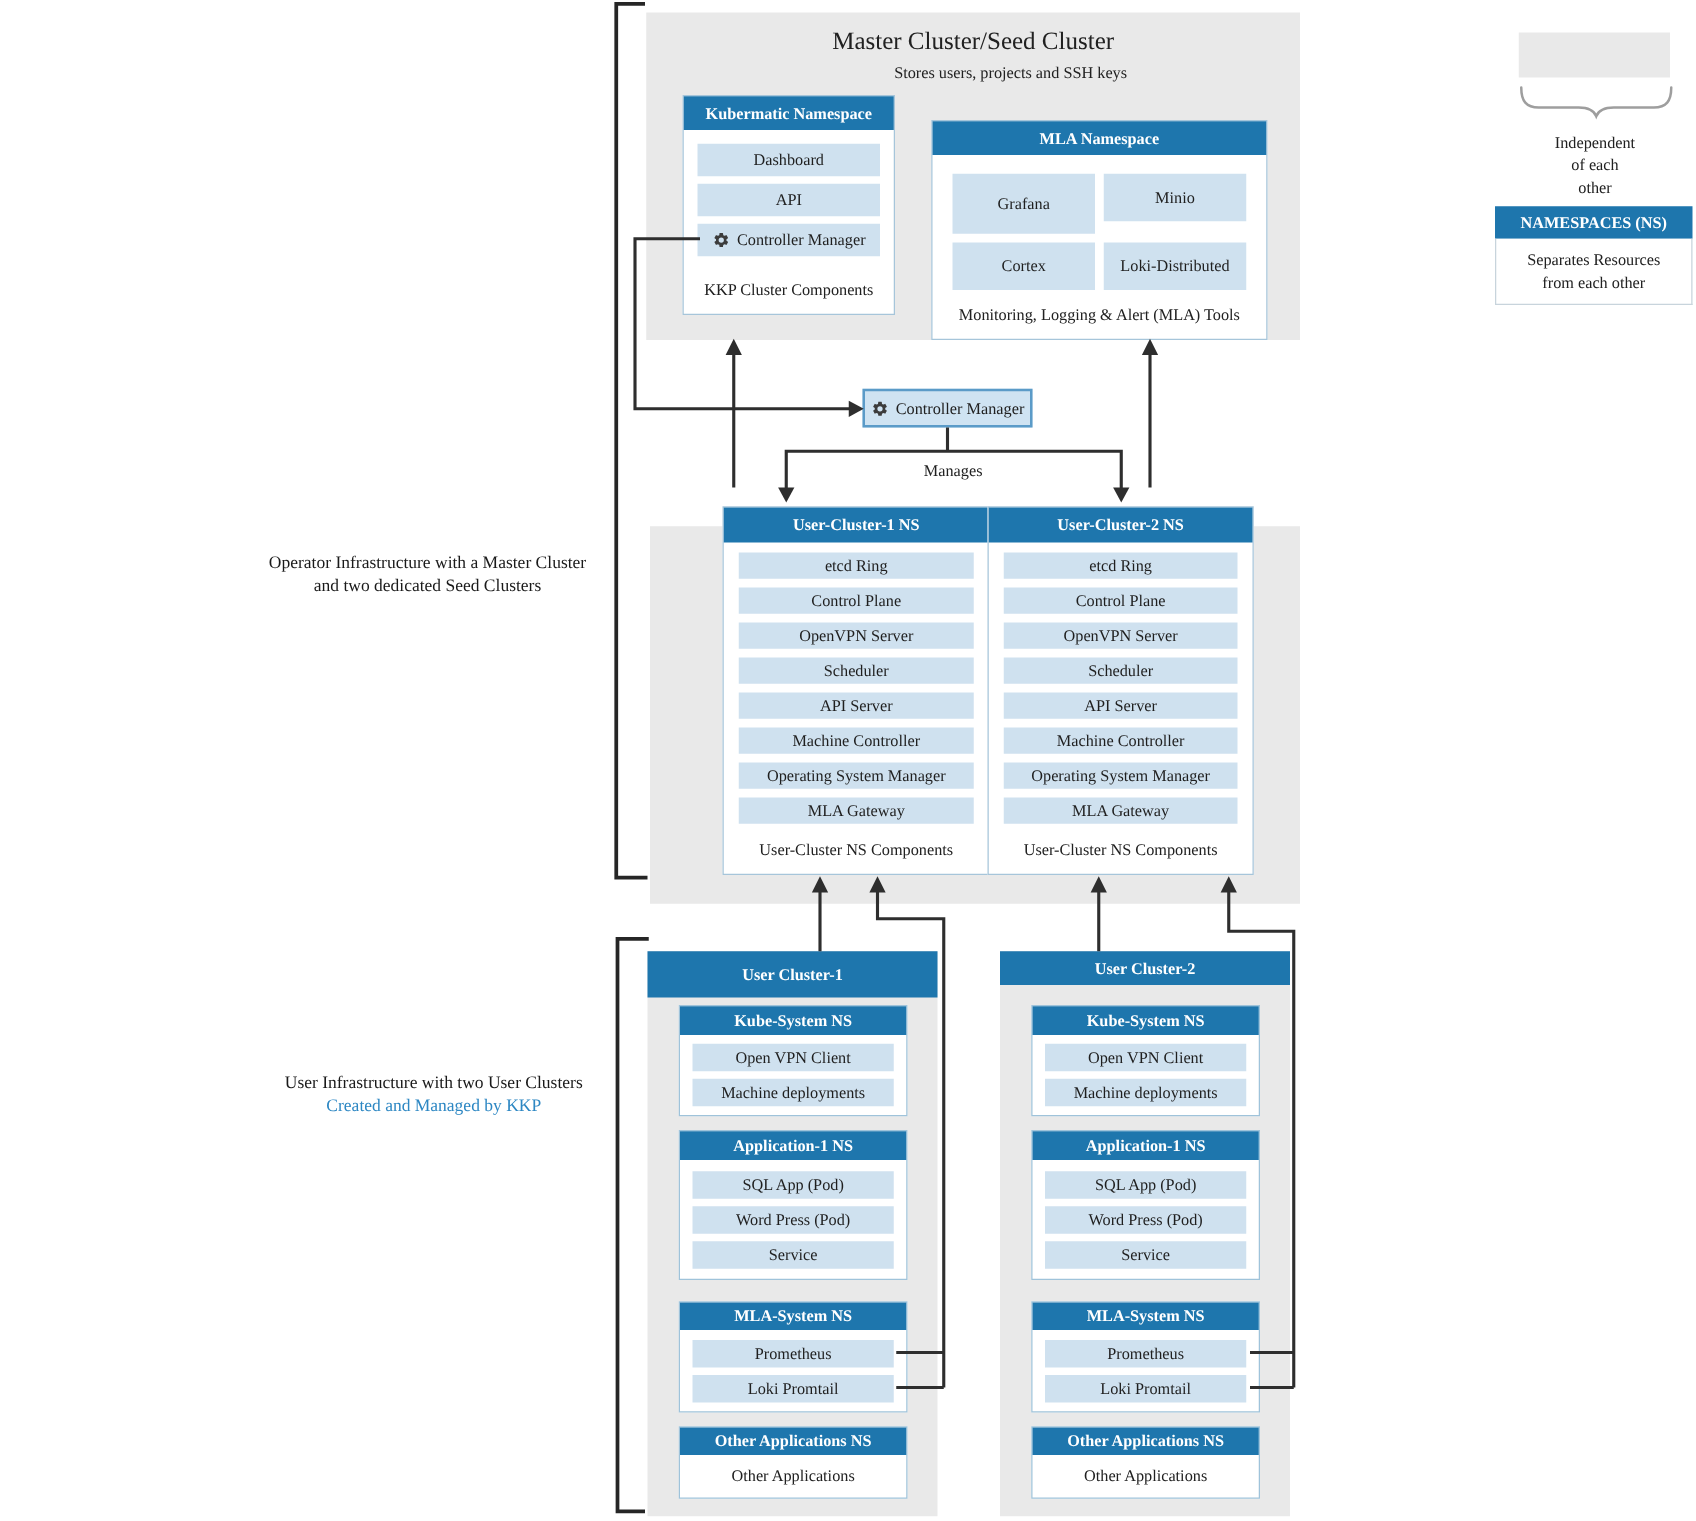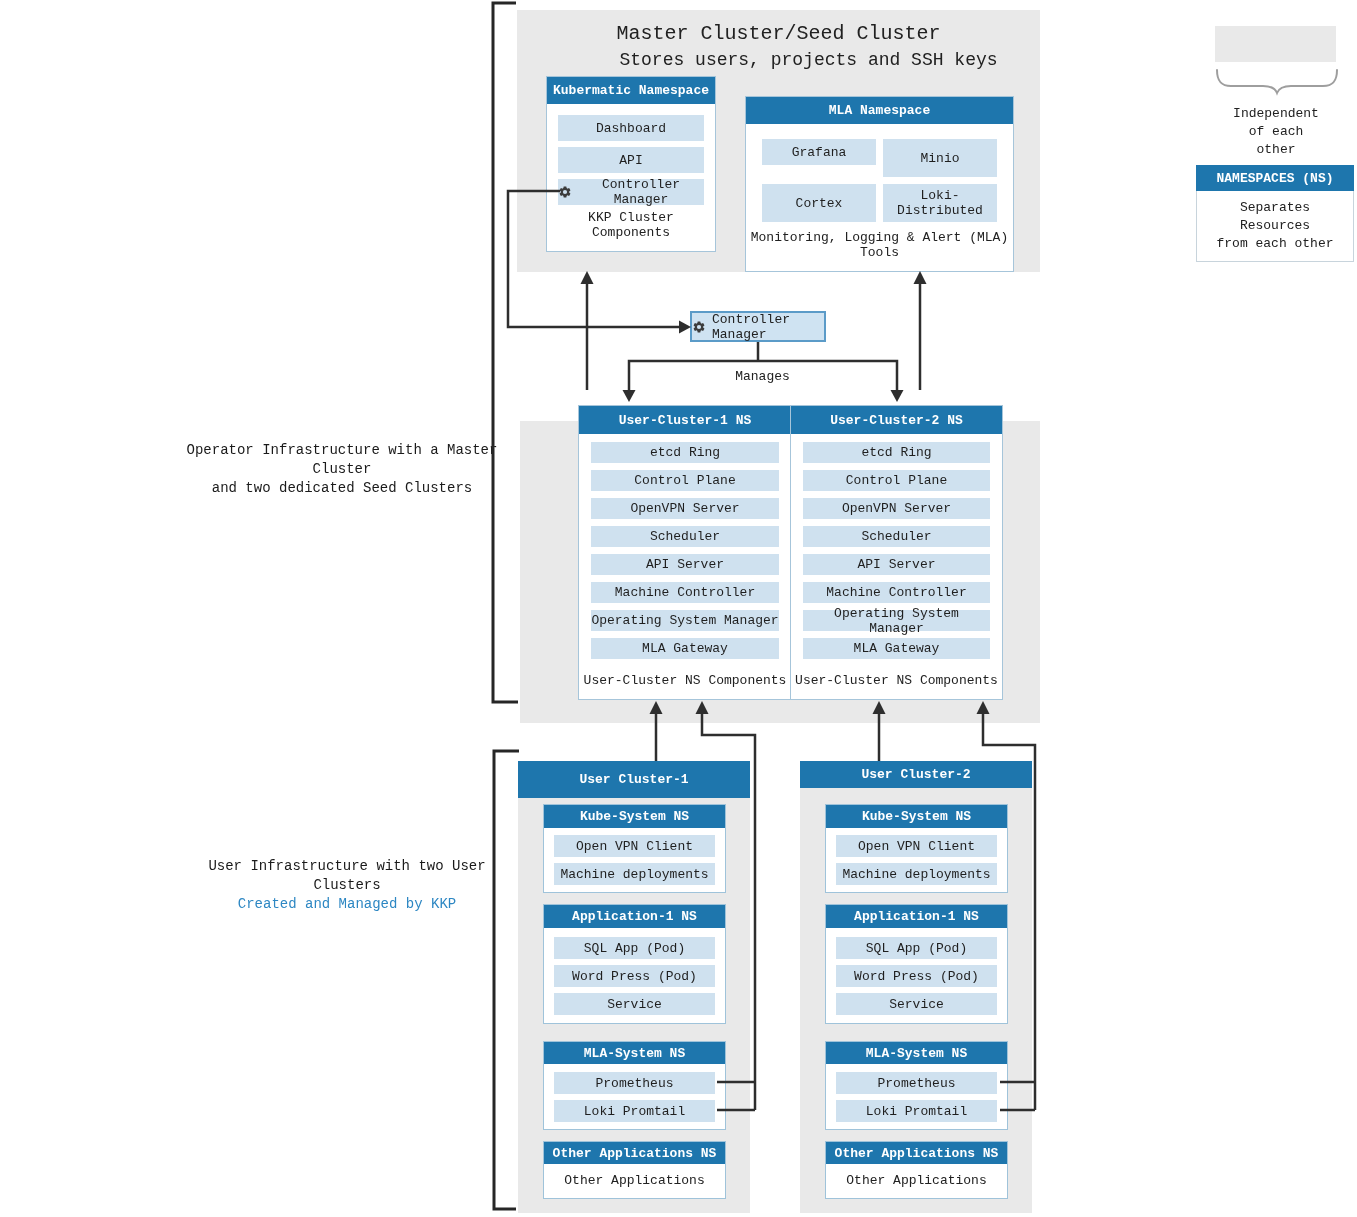--- a/index.html
+++ b/index.html
@@ -1,17 +1,17 @@
 <!DOCTYPE html>
 <html><head>
 <meta charset="utf-8">
 <style>
   html,body{margin:0;padding:0;background:#ffffff;}
   .canvas{position:relative;width:1357px;height:1217px;background:#fff;overflow:hidden;
-          font-family:Liberation Mono, monospace;color:#212121;}
+          font-family:Liberation Serif, serif;color:#212121;}
   .abs{position:absolute;}
   .gray-panel{background:#e9e9e9;}
   .blue-header{background:#1e76ad;color:#ffffff;font-weight:bold;font-size:13px;
                text-align:center;display:flex;align-items:center;justify-content:center;}
   .white-box{background:#ffffff;border:1px solid #a6c5da;box-sizing:border-box;}
   .item{background:#cfe1ef;font-size:13px;color:#1f1f1f;text-align:center;
         display:flex;align-items:center;justify-content:center;}
   .footer-label{position:absolute;left:0;right:0;bottom:11px;text-align:center;font-size:13px;color:#212121;}
   .center-text{text-align:center;}
   .pre{white-space:pre-line;}
@@ -23,39 +23,39 @@
 <body>
 
 <div class="canvas">
 
   <div class="abs gray-panel" style="left:517px;top:10px;width:523px;height:262px;"></div>
   <div class="abs gray-panel" style="left:520px;top:421px;width:520px;height:302px;"></div>
   <div class="abs gray-panel" style="left:518px;top:761px;width:232px;height:452px;"></div>
   <div class="abs gray-panel" style="left:800px;top:761px;width:232px;height:452px;"></div>
 
   <div class="abs center-text" style="left:517px;top:22px;width:523px;font-size:20px;font-weight:500;">Master Cluster/Seed Cluster</div>
-  <div class="abs center-text" style="left:517px;top:50px;width:583px;font-size:18px;">Stores users, projects and SSH keys</div>
+  <div class="abs center-text" style="left:517px;top:50px;width:583px;font-size:13px;">Stores users, projects and SSH keys</div>
 
   <div class="abs white-box" style="left:546px;top:76px;width:170px;height:176px;">
     <div class="blue-header" style="height:27px;">Kubermatic Namespace</div>
     <div class="item" style="height:26px;margin:11px 11px 0;">Dashboard</div>
     <div class="item" style="height:26px;margin:6px 11px 0;">API</div>
     <div class="item" style="height:26px;margin:6px 11px 0;">
       <svg class="gear" width="14" height="14" viewBox="0 0 24 24" fill="#3c3c3c">
           <path d="M19.14 12.94c.04-.3.06-.61.06-.94s-.02-.64-.07-.94l2.03-1.58a.49.49 0 0 0 .12-.61l-1.92-3.32a.49.49 0 0 0-.59-.22l-2.39.96c-.5-.38-1.03-.7-1.62-.94l-.36-2.54a.48.48 0 0 0-.48-.41h-3.84c-.24 0-.43.17-.47.41L9.25 5.35c-.59.24-1.13.57-1.62.94l-2.39-.96a.49.49 0 0 0-.59.22L2.74 8.87c-.12.21-.08.47.12.61l2.03 1.58c-.05.3-.09.63-.09.94s.02.64.07.94l-2.03 1.58a.49.49 0 0 0-.12.61l1.92 3.32c.12.22.37.29.59.22l2.39-.96c.5.38 1.03.7 1.62.94l.36 2.54c.05.24.24.41.48.41h3.84c.24 0 .44-.17.47-.41l.36-2.54c.59-.24 1.13-.56 1.62-.94l2.39.96c.22.08.47 0 .59-.22l1.92-3.32a.49.49 0 0 0-.12-.61l-2.01-1.58zM12 15.6A3.61 3.61 0 0 1 8.4 12 3.61 3.61 0 0 1 12 8.4a3.61 3.61 0 0 1 3.6 3.6 3.61 3.61 0 0 1-3.6 3.6z"></path>
         </svg>
       <span>Controller Manager</span>
     </div>
     <div class="footer-label">KKP Cluster Components</div>
   </div>
 
   <div class="abs white-box" style="left:745px;top:76px;width:269px;height:176px;margin-top:20px;">
     <div class="blue-header" style="height:27px;">MLA Namespace</div>
     <div style="display:grid;grid-template-columns:1fr 1fr;gap:7px;padding:15px 16px 0;">
-      <div class="item" style="height:26px;">Grafana</div>
+      <div class="item" style="height:48px;">Grafana</div>
       <div class="item" style="height:38px;">Minio</div>
       <div class="item" style="height:38px;">Cortex</div>
       <div class="item" style="height:38px;">Loki-Distributed</div>
     </div>
     <div class="footer-label">Monitoring, Logging &amp; Alert (MLA) Tools</div>
   </div>
 
   <div class="abs gray-panel" style="left:1215px;top:26px;width:121px;height:36px;"></div>
   <div class="abs center-text pre" style="left:1206px;top:105px;width:140px;font-size:13px;line-height:18px;">Independent
 of each

